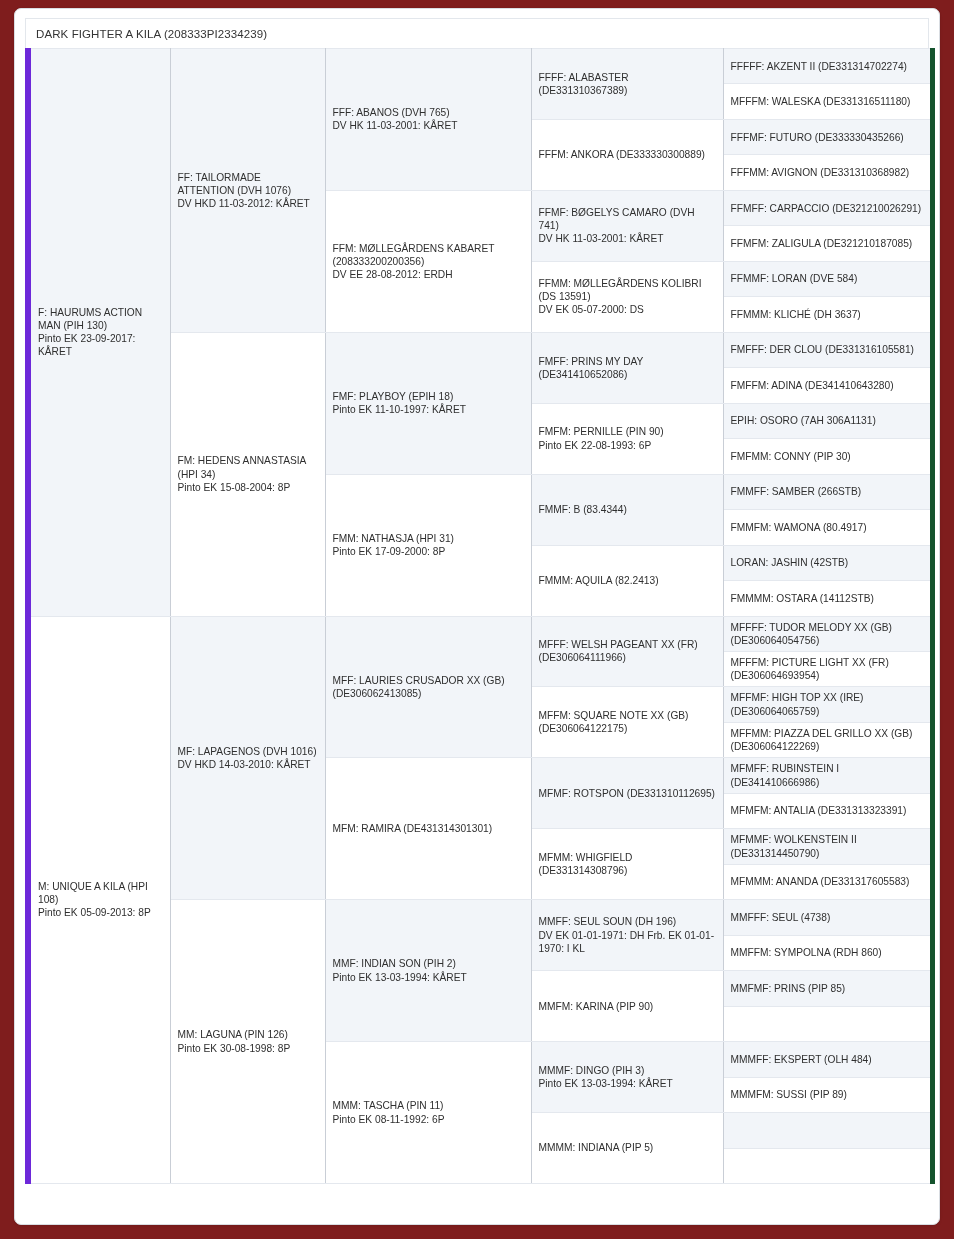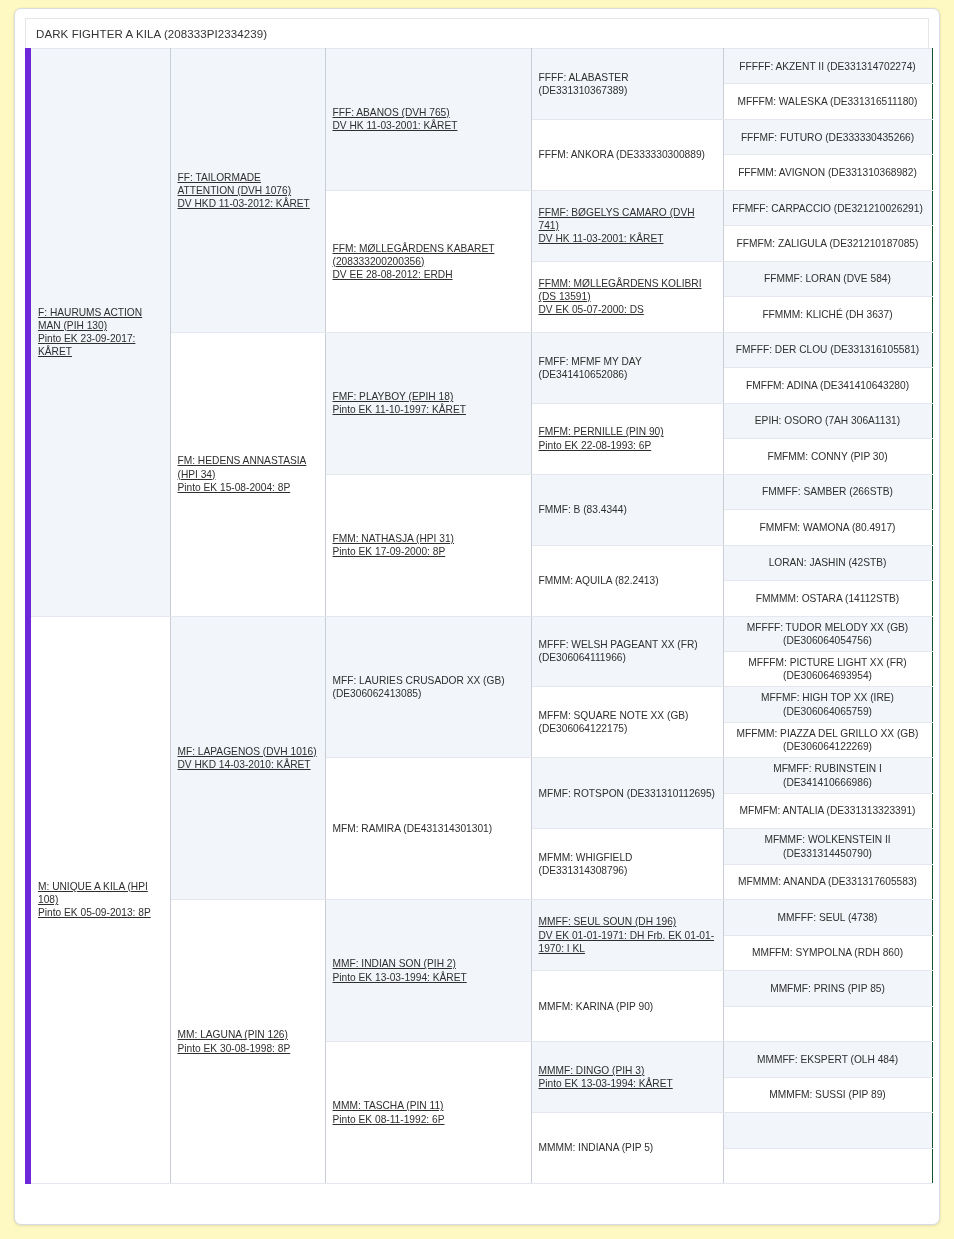--- a/index.html
+++ b/index.html
@@ -14,21 +14,21 @@
     font-family: "Liberation Sans", sans-serif;
     color: #2b2b2b;
     -webkit-font-smoothing: antialiased;
   }
 
   .page {
     width: 954px;
     height: 1239px;
     box-sizing: border-box;
     padding: 8px 14px 14px 14px;
-    background: #fef9c3;
+    background: #7f1d1d;
   }
 
   .panel {
     box-sizing: border-box;
     width: 926px;
     height: 1217px;
     border: 1px solid #d9dde2;
     border-radius: 7px;
     background: #ffffff;
     box-shadow: 0 1px 3px rgba(0,0,0,0.10), 0 0 0 1px rgba(0,0,0,0.015);
@@ -64,35 +64,35 @@
     vertical-align: middle;
     padding: 3px 7px;
     font-size: 10.2px;
     line-height: 13.2px;
     color: #2f2f2f;
     overflow: hidden;
     word-wrap: break-word;
   }
 
   table.ped td.c0 { border-left: 6px solid #6d28d9; }
-  table.ped td.last { border-right: 1px solid #14532d; text-align: center; }
+  table.ped td.last { border-right: 5px solid #14532d; }
 
   
   col.g1 { width: 142px; }
   col.g2 { width: 155px; }
   col.g3 { width: 206px; }
   col.g4 { width: 192px; }
   col.g5 { width: 209px; }
 
   .tint  { background: #f2f5f9; }
   .plain { background: #ffffff; }
 
   .big-sep td { border-top: 1px solid #c9ced6; }
 
-  .cell-text { display: block; text-decoration: underline; }
+  .cell-text { display: block; }
 </style>
 </head>
 <body>
 
 <div class="page">
   <div class="panel">
 
     <div class="ped-title">DARK FIGHTER A KILA (208333PI2334239)</div>
 
     <table class="ped">
@@ -158,21 +158,21 @@
 
         <tr style="height: 35.4688px;">
           <td class="plain" rowspan="8">
               <span class="cell-text">FM: HEDENS ANNASTASIA (HPI 34)</span>
               <span class="cell-text">Pinto EK 15-08-2004: 8P</span>
             </td>
           <td class="tint" rowspan="4">
               <span class="cell-text">FMF: PLAYBOY (EPIH 18)</span>
               <span class="cell-text">Pinto EK 11-10-1997: KÅRET</span>
             </td>
-          <td class="tint" rowspan="2">FMFF: MFMF MY DAY (DE341410652086)</td>
+          <td class="tint" rowspan="2">FMFF: PRINS MY DAY (DE341410652086)</td>
           <td class="last tint">FMFFF: DER CLOU (DE331316105581)</td>
         </tr>
         <tr style="height: 35.4688px;">
           <td class="last plain">FMFFM: ADINA (DE341410643280)</td>
         </tr>
         <tr style="height: 35.4688px;">
           <td class="plain" rowspan="2">
               <span class="cell-text">FMFM: PERNILLE (PIN 90)</span>
               <span class="cell-text">Pinto EK 22-08-1993: 6P</span>
             </td>

